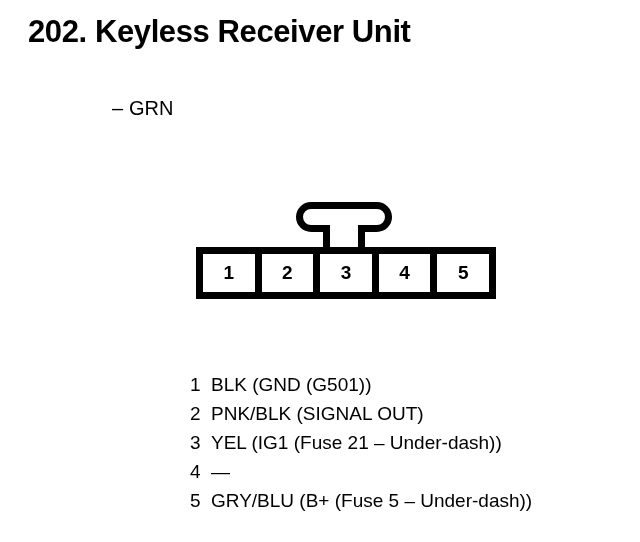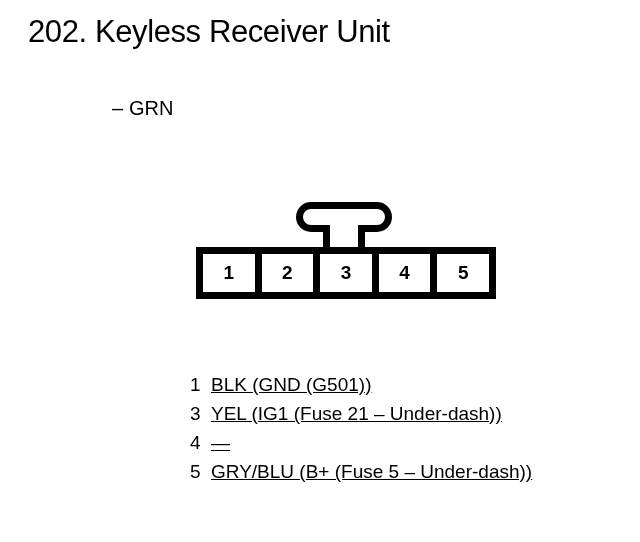--- a/index.html
+++ b/index.html
@@ -16,21 +16,21 @@
     color: #000000;
     -webkit-font-smoothing: none;
   }
 
   
   #page-title {
     position: absolute;
     left: 28px;
     top: 16px;
     font-size: 31px;
-    font-weight: normal;
+    font-weight: bold;
     letter-spacing: -0.4px;
     white-space: nowrap;
     line-height: 1.05;
   }
   #title-number {
     display: inline;
   }
   #title-text {
     display: inline;
   }
@@ -128,21 +128,20 @@
     position: absolute;
     left: 190px;
     top: 370px;
     font-size: 19px;
     line-height: 29px;
     white-space: nowrap;
   }
   .legend-row {
     display: block;
     white-space: nowrap;
-    text-decoration: underline;
   }
   .legend-num {
     display: inline-block;
     width: 21px;
   }
   .legend-desc {
     display: inline;
   }
 </style>
 </head>
@@ -183,20 +182,23 @@
       <span>5</span>
     </div>
   </div>
 </div>
 
 <div id="pin-legend">
   <span class="legend-row">
     <span class="legend-num">1</span><span class="legend-desc">BLK (GND (G501))</span>
   </span>
   <span class="legend-row">
+    <span class="legend-num">2</span><span class="legend-desc">PNK/BLK  (SIGNAL OUT)</span>
+  </span>
+  <span class="legend-row">
     <span class="legend-num">3</span><span class="legend-desc">YEL (IG1 (Fuse 21 – Under-dash))</span>
   </span>
   <span class="legend-row">
     <span class="legend-num">4</span><span class="legend-desc">—</span>
   </span>
   <span class="legend-row">
     <span class="legend-num">5</span><span class="legend-desc">GRY/BLU (B+ (Fuse 5 – Under-dash))</span>
   </span>
 </div>
 

